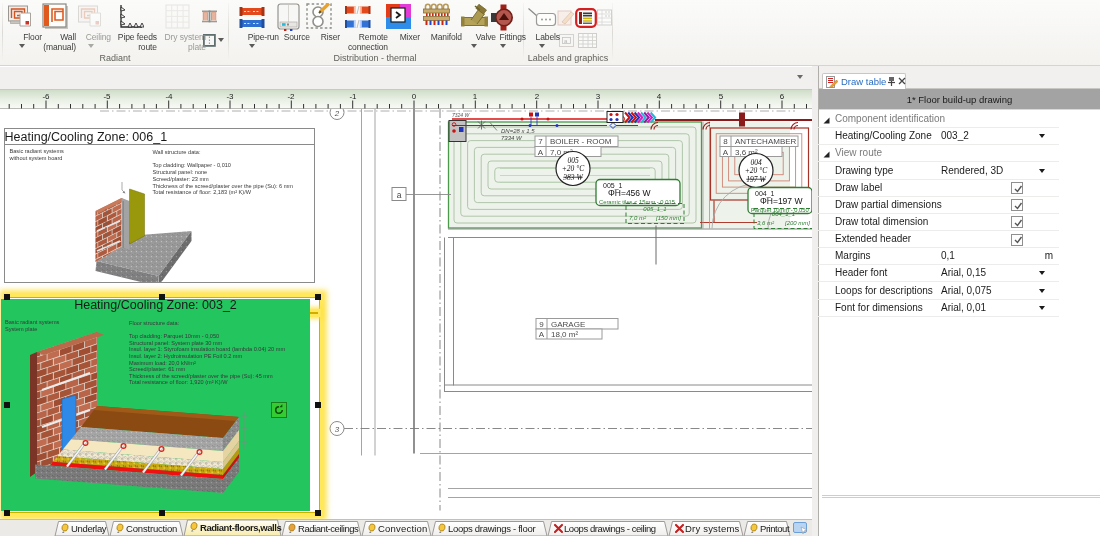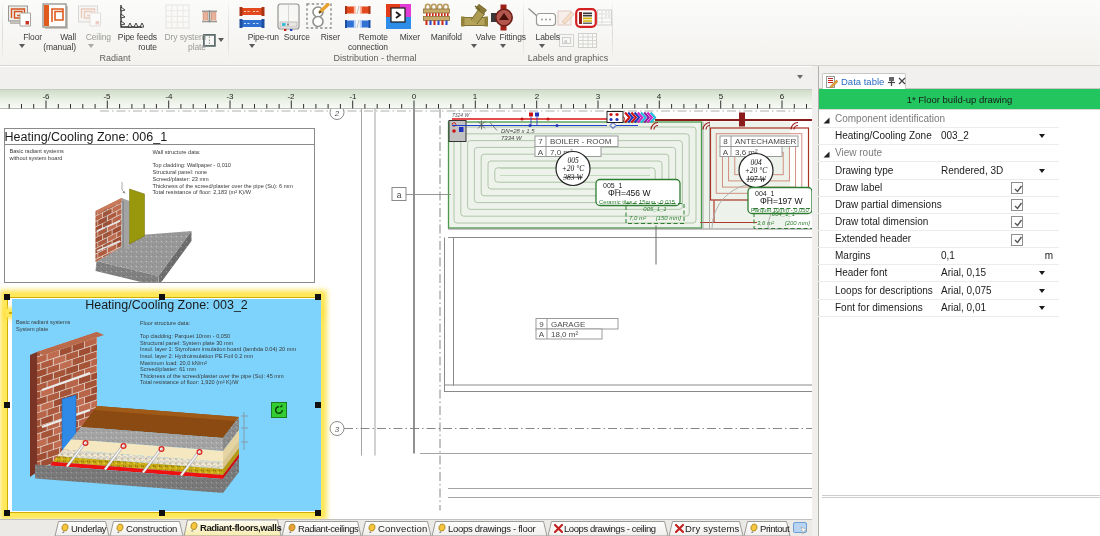--- a/index.html
+++ b/index.html
@@ -520,21 +520,21 @@
         <polygon points="29.5,22 31,22 31,69 29.5,69" fill="#8a8a8a"></polygon>
         <polygon points="36.5,10 51.5,15 51.5,57 36.5,65" fill="#99970b" stroke="#6e6c06" stroke-width="0.5"></polygon>
         <path d="M4 52l23-10M4 72l23-10" stroke="#e4e4e4" stroke-width="1.8"></path>
         <path d="M13 30v40" stroke="#666" stroke-width="1" stroke-dasharray="1.6 1.4"></path>
         <path d="M29 3v8l3 3" fill="none" stroke="#888" stroke-width="0.7"></path>
         <path d="M32.5 14.5l-3-0.8 1.6-2z" fill="#888"></path>
       </svg>
     </div>
     <div class="abs" style="left:7px;top:188.5px;width:313px;height:216px;border:1.5px solid #cfae00;box-shadow:0 0 0 4px #ffe85a, 0 0 5px 7px rgba(255,224,60,0.85);background:#fff"></div>
     <div class="abs" style="left:9px;top:203.5px;width:309px;height:1.5px;background:#cfae00;box-shadow:0 0 0 3px #ffe85a, 0 0 4px 5px rgba(255,224,60,0.8)"></div>
-    <div class="abs" style="left:12px;top:190.5px;width:309px;height:212px;background:#7dd3fc">
+    <div class="abs" style="left:1px;top:190.5px;width:309px;height:212px;background:#22c55e">
       <div class="abs" style="left:0;top:0;width:100%;height:13px;text-align:center;font-size:12.5px;color:#1a1a1a;line-height:13px">Heating/Cooling Zone: 003_2</div>
       <div class="abs" style="left:4px;top:20px;font-size:5.6px;color:#3a3a3a;line-height:7px">Basic radiant systems<br>System plate</div>
       <div class="abs" style="left:128px;top:21px;font-size:5.6px;color:#3a3a3a;line-height:6.6px">Floor structure data:<br>&nbsp;<br>Top cladding: Parquet 10mm - 0,050<br>Structural panel: System plate 30 mm<br>Insul. layer 1: Styrofoam insulation board (lambda 0.04) 20 mm<br>Insul. layer 2: Hydroinsulation PE Foil 0.2 mm<br>Maximum load: 20,0 kN/m²<br>Screed/plaster: 61 mm<br>Thickness of the screed/plaster over the pipe (Su): 45 mm<br>Total resistance of floor: 1,920 (m² K)/W</div>
     </div>
     <svg class="abs" style="left:28px;top:221.5px" width="225" height="180" viewBox="0 0 225 180">
       <defs>
         <pattern id="s2k" width="5" height="5" patternUnits="userSpaceOnUse">
 <rect width="5" height="5" fill="#a6a6a6"></rect>
 <circle cx="1" cy="1.2" r="0.55" fill="#818181"></circle>
           <circle cx="3.4" cy="2.6" r="0.6" fill="#c6c6c6"></circle>
@@ -848,30 +848,30 @@
   </svg>
 <div class="abs" style="left:812px;top:66px;width:6px;height:470px;background:#f0efed"></div>
 <div class="abs" style="left:818px;top:66px;width:282px;height:470px;background:#fff;border-left:1px solid #b0aeab"></div>
 <div class="abs" style="left:819px;top:66px;width:281px;height:23px;background:#f1f0ee;border-bottom:1px solid #c9c7c4"></div>
 <div class="abs" style="left:822px;top:73px;width:84px;height:17px;background:#fff;border:1px solid #c9c7c4;border-bottom:none;border-radius:2px 2px 0 0"></div>
 <svg class="abs" style="left:826px;top:76px" width="12" height="12" viewBox="0 0 12 12">
     <rect x="0.5" y="0.5" width="8" height="11" fill="#fff" stroke="#999"></rect>
     <path d="M2 2.5h5M2 4.5h5M2 6.5h5" stroke="#cc2222" stroke-width="1"></path>
     <path d="M4 10.5L10.5 4l1.5 1.5L5.5 12z" fill="#e8a030" stroke="#a87020" stroke-width="0.5"></path>
   </svg>
-<div class="abs" style="left:841px;top:75.5px;font-size:9.5px;color:#2a6dc0">Data table</div>
+<div class="abs" style="left:841px;top:75.5px;font-size:9.5px;color:#2a6dc0">Draw table</div>
 <svg class="abs" style="left:887px;top:76px" width="9" height="11" viewBox="0 0 9 11">
     <path d="M4.5 1v9" stroke="#444" stroke-width="1.2"></path>
     <rect x="2" y="1" width="5" height="4" fill="#666"></rect>
     <path d="M1 6.5h7" stroke="#444" stroke-width="1.2"></path>
   </svg>
 <svg class="abs" style="left:898px;top:77px" width="8" height="8" viewBox="0 0 8 8">
     <path d="M1 1l6 6M7 1l-6 6" stroke="#444" stroke-width="1.3"></path>
   </svg>
-<div class="abs" style="left:819px;top:89px;width:281px;height:21px;background:#22c55e;border-bottom:1px solid #dbd9d6;text-align:center;font-size:9.5px;color:#1a1a1a;line-height:21px">1* Floor build-up drawing</div>
+<div class="abs" style="left:819px;top:89px;width:281px;height:21px;background:#a3a3a3;border-bottom:1px solid #dbd9d6;text-align:center;font-size:9.5px;color:#1a1a1a;line-height:21px">1* Floor build-up drawing</div>
 <div class="row" style="top:111.0px">
     <svg width="7" height="7" viewBox="0 0 7 7" style="position:absolute;left:5px;top:6px">
       <polygon points="6.5,0.5 6.5,6.5 0.5,6.5" fill="#222"></polygon>
     </svg>
     <div class="grpname">Component identification</div>
   </div>
 <div class="row" style="top:128.2px">
     <div class="rowname">Heating/Cooling Zone</div>
     <div class="rowval">003_2</div>
     <div class="dd"></div>

